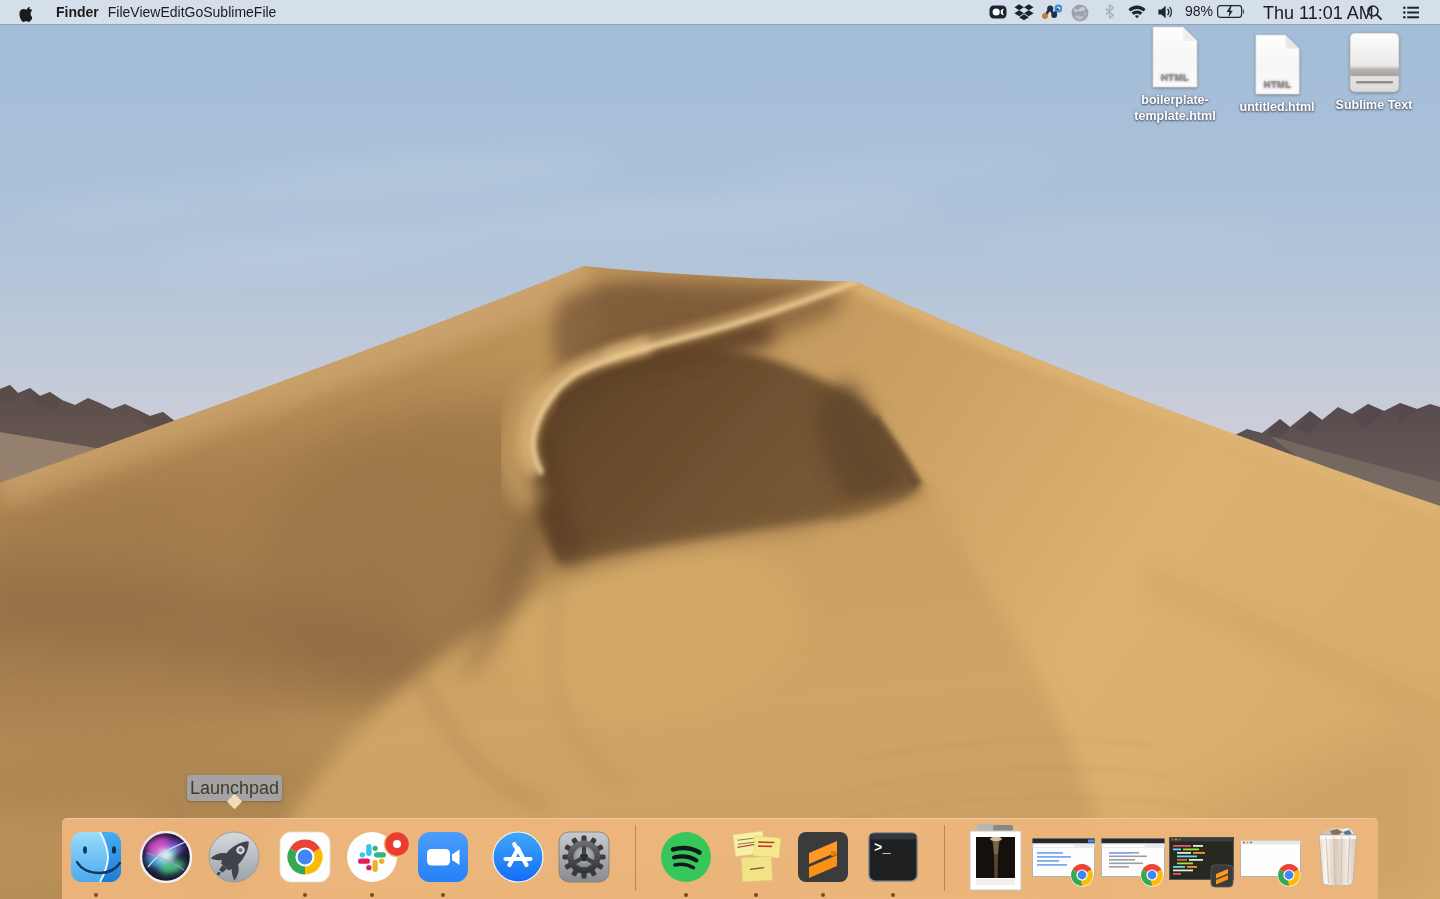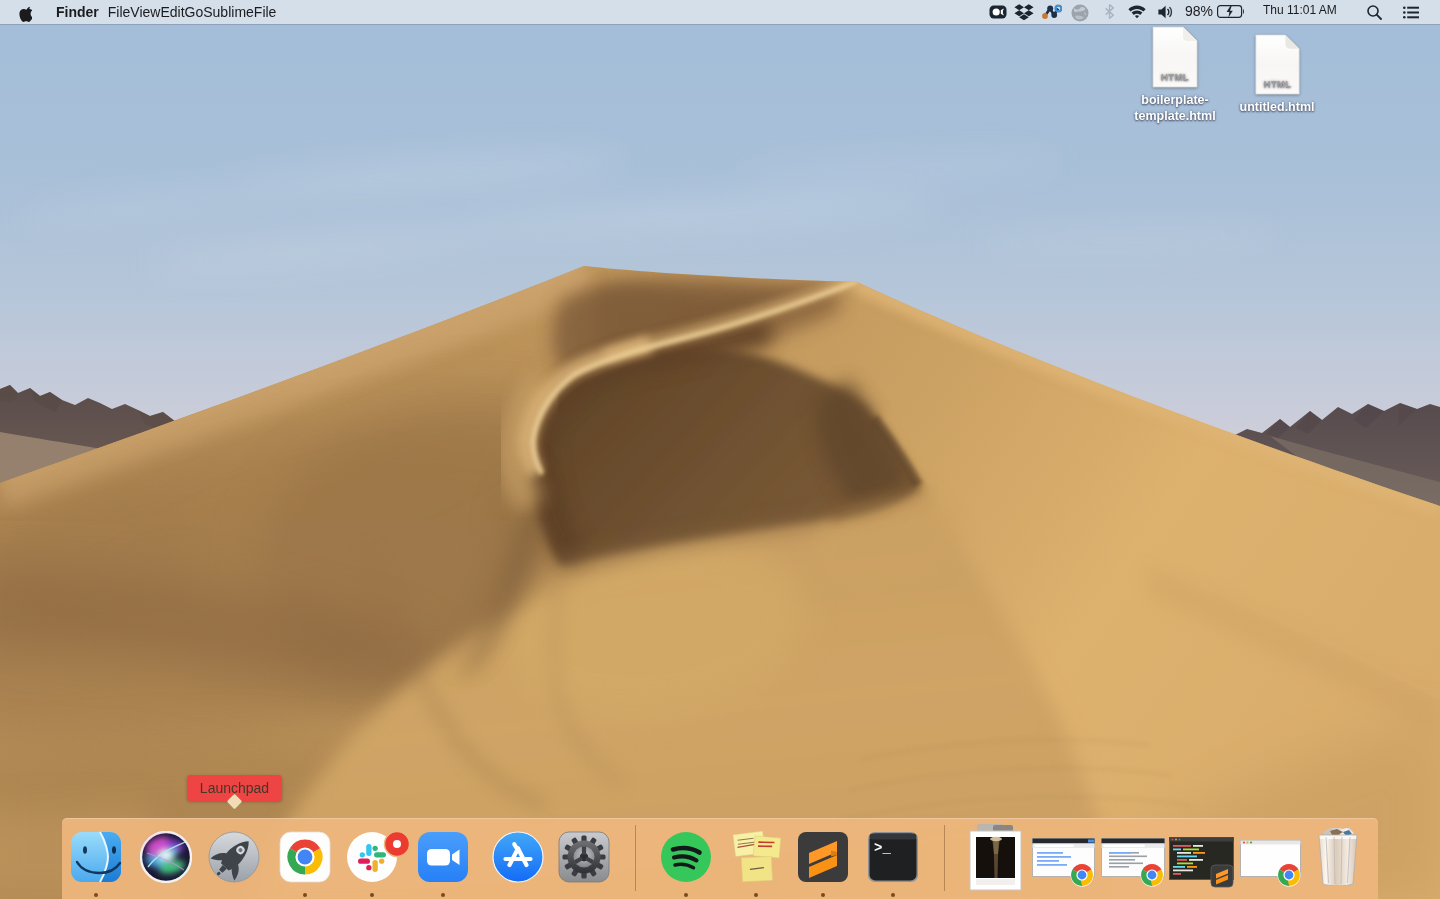--- a/index.html
+++ b/index.html
@@ -16,21 +16,21 @@
     font-size:12.5px;font-weight:bold;line-height:16px;
     text-shadow:0 1px 2px rgba(40,40,60,.75),0 0 3px rgba(40,40,60,.45);}
   
   #dock{position:absolute;left:62px;top:818px;width:1316px;height:81px;
     background:rgba(238,183,125,0.9);border-radius:5px 5px 0 0;
     box-shadow:inset 0 1px 0 rgba(255,255,255,0.25);}
   .dk{position:absolute;top:831px;}
   .dot{position:absolute;top:893px;width:4px;height:4px;border-radius:2px;
     background:#7a4a1e;}
   #tooltip{position:absolute;left:187px;top:775px;width:95px;height:26px;
-    background:#ef4444;border-radius:4px;color:#41392a;font-size:14px;
+    background:#a3a3a3;border-radius:4px;color:#41392a;font-size:18px;
     text-align:center;line-height:26px;box-shadow:0 1px 3px rgba(0,0,0,0.25);}
   #tooltip:after{content:"";position:absolute;left:42px;top:20.5px;width:11px;height:11px;
     background:#f1dcb6;transform:rotate(45deg);border-radius:1.5px;}
 </style>
 </head>
 <body>
 <div id="stage">
 <svg id="wall" width="1440" height="899" viewBox="0 0 1440 899">
  <defs>
   <linearGradient id="sky" x1="0" y1="0" x2="0" y2="1">
@@ -227,21 +227,21 @@
    <path d="M9.8,4.4 C11.2,5.6 11.2,8.4 9.8,9.6" fill="none" stroke="#1d2530" stroke-width="1.4" stroke-linecap="round"></path>
    <path d="M11.8,2.6 C14,4.6 14,9.4 11.8,11.4" fill="none" stroke="#1d2530" stroke-width="1.4" stroke-linecap="round" opacity="0.9"></path>
   </svg>
   <span style="position:absolute;left:196px;top:3px;font-size:14px">98%</span>
 
   <svg style="position:absolute;left:228px;top:5px" width="28" height="13" viewBox="0 0 28 13">
    <rect x="0.6" y="0.6" width="24" height="11.8" rx="2.8" fill="none" stroke="#1d2530" stroke-width="1.2"></rect>
    <path d="M26,4 C27.2,4.5 27.2,8.5 26,9 Z" fill="#1d2530"></path>
    <path d="M13.6,0.6 L9.6,7 L12.4,7 L11.4,12.4 L15.8,5.8 L13,5.8 L14.8,0.6 Z" fill="#1d2530"></path>
   </svg>
-  <span style="position:absolute;left:274px;top:3px;font-size:12px">Thu 11:01 AM</span>
+  <span style="position:absolute;left:274px;top:3px;font-size:18px">Thu 11:01 AM</span>
 
   <svg style="position:absolute;left:378px;top:5px" width="15" height="15" viewBox="0 0 15 15">
    <circle cx="6" cy="6" r="5" fill="none" stroke="#1d2530" stroke-width="1.6"></circle>
    <path d="M9.7,9.7 L14,14" stroke="#1d2530" stroke-width="1.8" stroke-linecap="round"></path>
   </svg>
 
   <svg style="position:absolute;left:414px;top:6px" width="16" height="13" viewBox="0 0 16 13">
    <circle cx="1.3" cy="1.7" r="1.3" fill="#1d2530"></circle>
    <circle cx="1.3" cy="6.5" r="1.3" fill="#1d2530"></circle>
    <circle cx="1.3" cy="11.3" r="1.3" fill="#1d2530"></circle>
@@ -267,20 +267,37 @@
  </svg>
  <div>boilerplate-<br>template.html</div>
 </div>
 <div class="dicon" style="left:1227px;top:34px;">
  <svg width="47" height="61" viewBox="0 0 46 62" style="filter:drop-shadow(0 1px 1.5px rgba(0,0,0,0.3))">
   <path d="M1,1 L31,1 L45,15 L45,61 L1,61 Z" fill="url(#pg1)" stroke="#d8d6d2" stroke-width="0.8"></path>
   <path d="M31,1 L31,10 C31,13 33,15 36,15 L45,15 Z" fill="#e9e7e3"></path>
   <text x="23" y="54" font-size="9.5" fill="#a3a3a0" text-anchor="middle" font-family="Liberation Sans" letter-spacing="0.4">HTML</text>
  </svg>
  <div>untitled.html</div>
+</div>
+<div class="dicon" style="left:1324px;top:32px;">
+ <svg width="51" height="61" viewBox="0 0 51 61" style="filter:drop-shadow(0 1px 1.5px rgba(0,0,0,0.3))">
+  <defs>
+   <linearGradient id="dk1" x1="0" y1="0" x2="0" y2="1">
+    <stop offset="0" stop-color="#fcfcfb"></stop>
+            <stop offset="0.55" stop-color="#eceae8"></stop>
+    <stop offset="0.62" stop-color="#b5b2af"></stop>
+            <stop offset="0.72" stop-color="#a8a5a2"></stop>
+    <stop offset="0.74" stop-color="#e5e3e1"></stop>
+            <stop offset="1" stop-color="#dddbd9"></stop>
+   </linearGradient>
+  </defs>
+  <rect x="1" y="1" width="49" height="59" rx="5" fill="url(#dk1)" stroke="#b9b6b2" stroke-width="0.7"></rect>
+  <rect x="7" y="49" width="37" height="2.4" rx="1.2" fill="#8f8c89"></rect>
+ </svg>
+ <div>Sublime Text</div>
 </div>
 
 <div id="dock"></div>
 <div style="position:absolute;left:635px;top:825px;width:1px;height:66px;background:rgba(90,50,20,0.35)"></div>
 <div style="position:absolute;left:944px;top:825px;width:1px;height:66px;background:rgba(90,50,20,0.35)"></div>
 <div id="tooltip">Launchpad</div>
 
 <svg class="dk" style="left:70px" width="52" height="52" viewBox="0 0 52 52">
  <defs>
   <linearGradient id="fin1" x1="0" y1="0" x2="0" y2="1">

